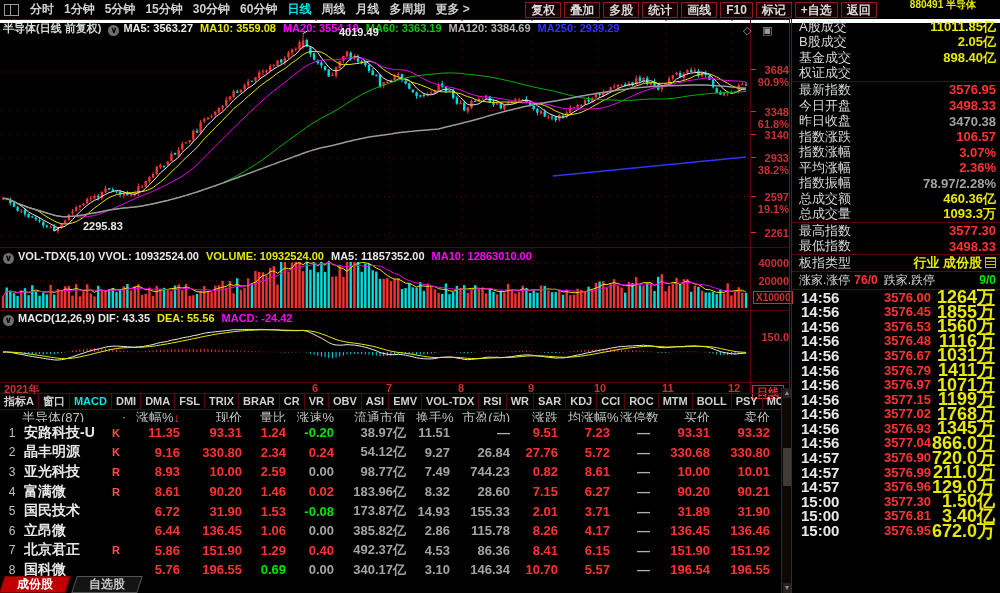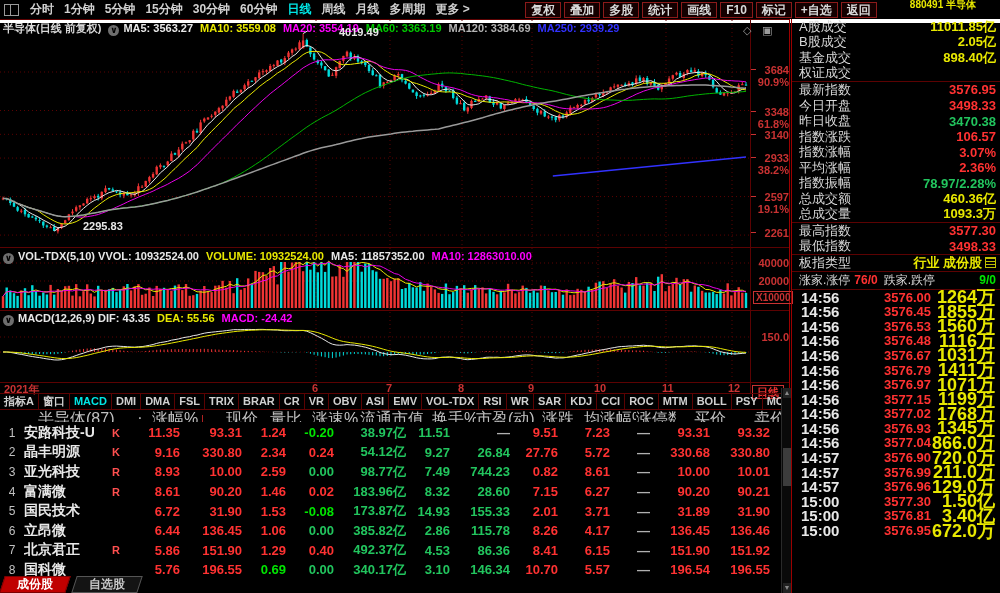--- a/index.html
+++ b/index.html
@@ -27,32 +27,32 @@
   .xlab{position:absolute;color:#c83232;font-size:11px;font-weight:700;top:0;}
   #unit-box{border:1px solid #c83232;color:#c83232;font-size:10px;font-weight:700;padding:0 2px;}
   #rline-btn{border:1px solid #c83232;color:#e03030;font-size:11px;font-weight:700;padding:0 4px;height:12px;line-height:12px;}
   .annot{position:absolute;color:#e8e8e8;font-size:11px;font-weight:700;padding-left:36px;}
   
   #tabs{left:0;top:393px;width:790px;height:15px;display:flex;border-top:1px solid #5c0202;border-bottom:1px solid #5c0202;overflow:hidden;}
   .tab{color:#d0d0d0;font-size:11px;font-weight:700;padding:0 4px;line-height:14px;border-right:1px solid #5c0202;white-space:nowrap;}
   .tab.active{color:#00e5e5;}
   
   #thead,#tbody .trow{display:grid;grid-template-columns:24px 88px 24px 54px 62px 44px 48px 72px 44px 60px 48px 52px 40px 60px 60px;}
-  #thead{left:16px;top:409px;width:668px;height:13px;color:#c0c0c0;font-size:16px;}
+  #thead{left:0;top:409px;width:668px;height:13px;color:#c0c0c0;font-size:13px;}
   .th{text-align:right;padding-right:10px;white-space:nowrap;overflow:hidden;}
   .th.l{text-align:left;padding-left:22px;}
   .th.c{text-align:center;padding:0;}
   .sort-arrow{color:#ff3232;}
   #tbody{left:0;top:423px;width:780px;}
   .trow{height:19.6px;align-items:center;}
   .td{font-size:13px;font-weight:700;text-align:right;padding-right:10px;white-space:nowrap;}
   .td.num{color:#c0c0c0;text-align:center;padding:0;font-weight:400;font-size:12px;}
   .td.name{color:#e8e8e8;text-align:left;padding:0;font-size:14px;overflow:hidden;}
   .td.tag{color:#ff5050;text-align:left;padding:0;font-size:11px;}
-  .w{color:#22c55e;} .r{color:#ff3232;} .g{color:#00e600;} .y{color:#e8e800;} .dim{color:#b0b0b0;}
+  .w{color:#a3a3a3;} .r{color:#ff3232;} .g{color:#00e600;} .y{color:#e8e800;} .dim{color:#b0b0b0;}
   
   #btabs{left:2px;top:576px;height:17px;display:flex;}
   .btab{transform:skewX(-18deg);border:1px solid #7c0202;padding:0 14px;line-height:15px;font-size:12px;font-weight:700;margin-right:6px;}
   .btab span{display:inline-block;transform:skewX(18deg);}
   .btab.active{background:#c00000;color:#fff;}
   .btab.idle{background:#141414;color:#c8c8c8;border-color:#555;}
   
   #sbar{left:781px;top:388px;width:10px;height:205px;background:#0a0a0a;border-left:1px solid #2a2a2a;}
   .sb-btn{position:absolute;left:1px;width:8px;height:10px;background:#222;color:#888;font-size:7px;line-height:10px;text-align:center;}
   #sb-thumb{position:absolute;left:1px;top:60px;width:8px;height:38px;background:#3c3c3c;}

